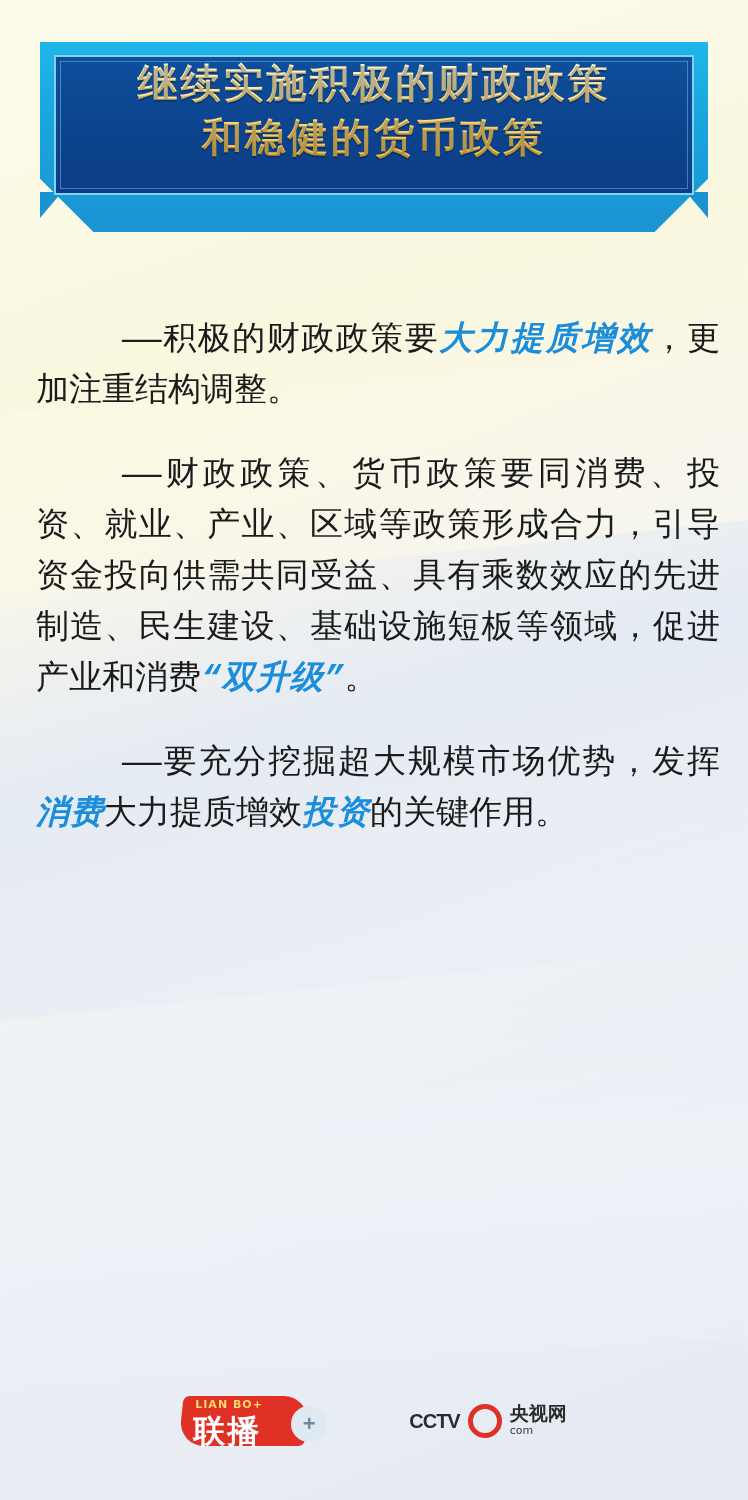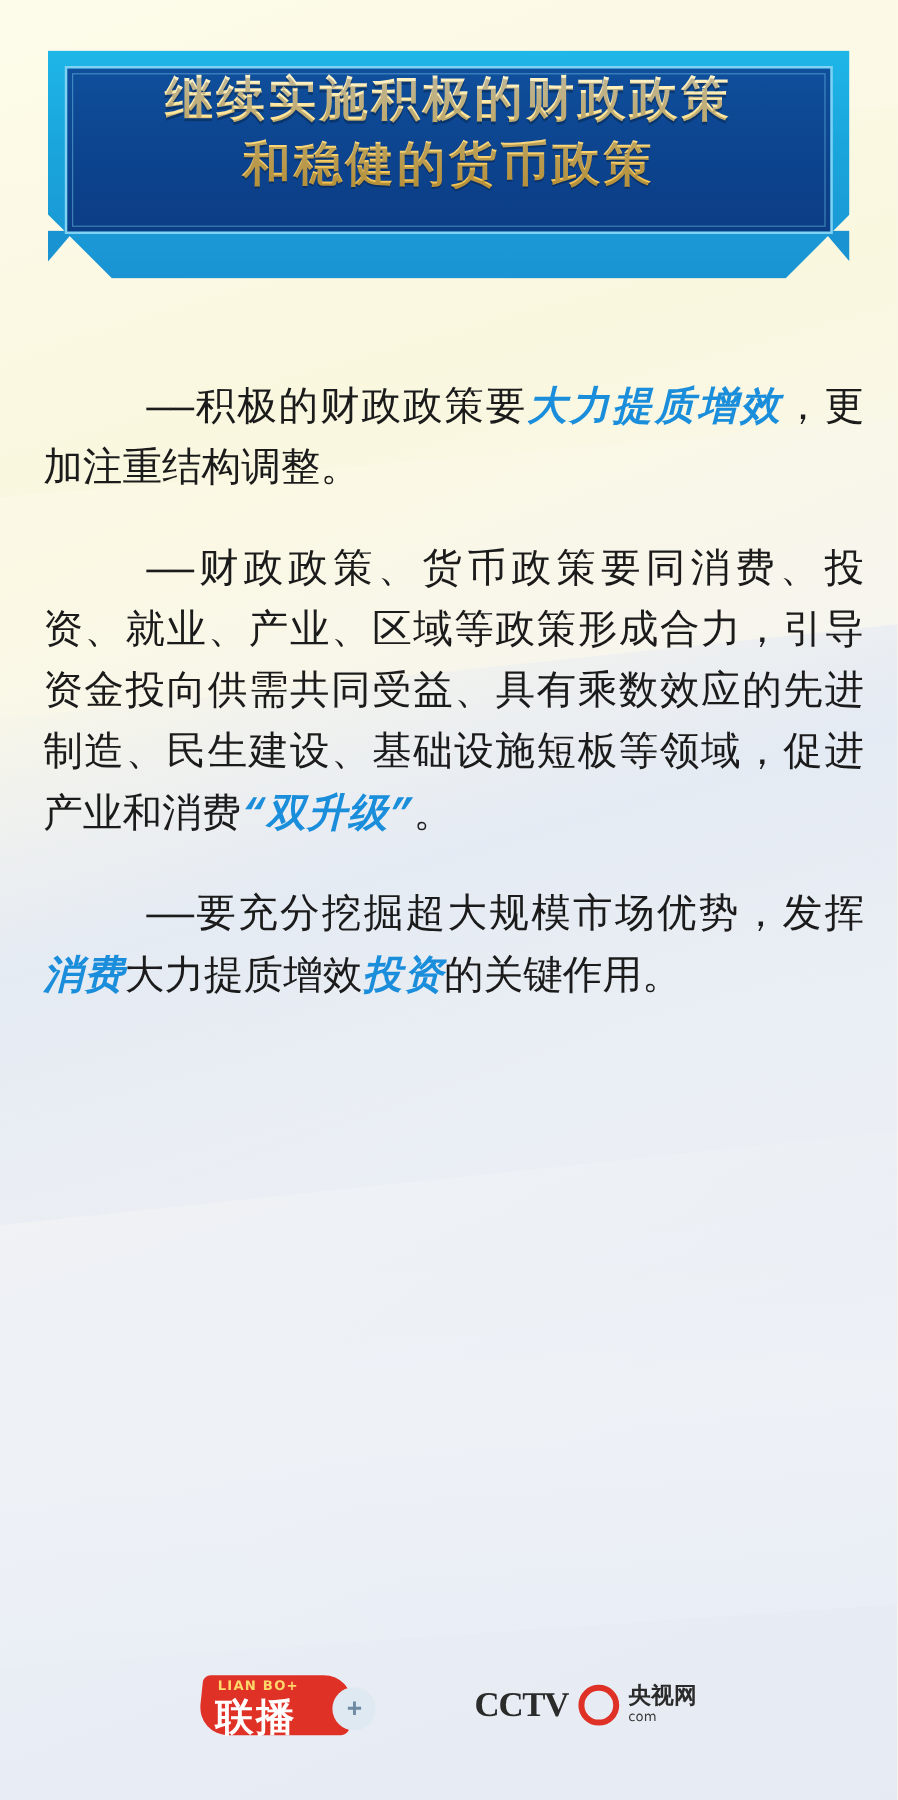--- a/index.html
+++ b/index.html
@@ -187,22 +187,22 @@
     text-align: center;
     line-height: 36px;
   }
 
   .logo-cctv {
     display: flex;
     align-items: center;
     gap: 8px;
   }
   .cctv-text {
-    font-family: Liberation Serif, serif;
-    font-size: 29px;
+    font-family: Liberation Sans, sans-serif;
+    font-size: 20px;
     font-weight: bold;
     color: #2b2b2b;
     letter-spacing: -1px;
   }
   .cctv-ring {
     width: 34px; height: 34px;
     border: 5px solid #e03127;
     border-radius: 50%;
     box-sizing: border-box;
   }

